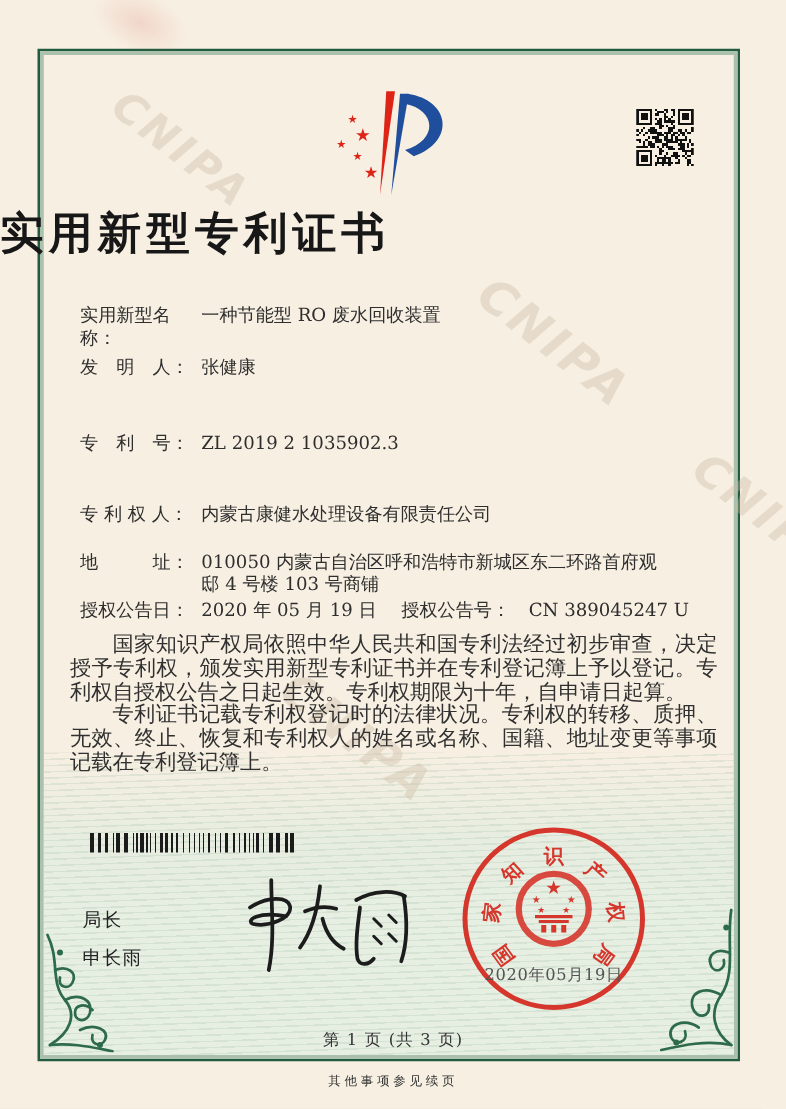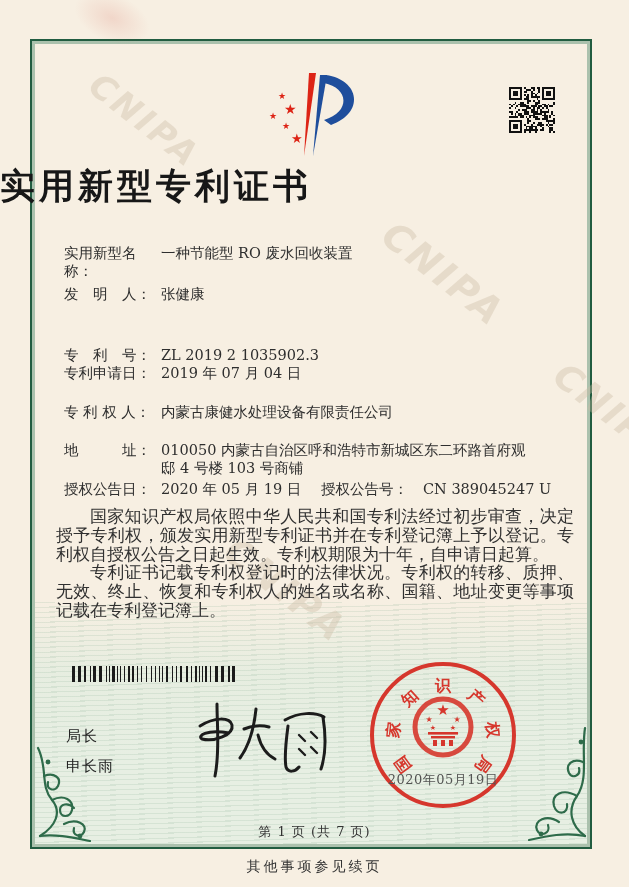--- a/index.html
+++ b/index.html
@@ -60,21 +60,21 @@
              color:var(--seal-red,#d5281e);font-family:"DejaVu Serif",serif;}
   .emblem{position:absolute;left:50%;top:46%;transform:translate(-50%,-50%);}
   .seal-date{position:absolute;left:-6px;right:-6px;top:105px;text-align:center;
              font-size:13px;color:#474747;letter-spacing:0.5px;z-index:4;}
   
   .orn{position:absolute;z-index:2;}
   .orn-bl{left:34px;top:742px;}
   .orn-br{right:38px;top:726px;transform:scaleX(-1);}
   
   .pageno{position:absolute;left:0;right:0;top:823px;text-align:center;font-size:13px;color:#333;z-index:3;letter-spacing:1px;}
-  .contnote{position:absolute;left:0;right:0;top:858px;text-align:center;font-size:14px;
+  .contnote{position:absolute;left:0;right:0;top:858px;text-align:center;font-size:10px;
             color:#333;letter-spacing:3px;z-index:2;}
   .star{position:absolute;color:var(--logo-red,#dd2416);line-height:1;font-family:"DejaVu Sans",sans-serif;}
 </style>
 </head>
 <body>
 
 <div class="page" style="--frame-green: #215c40; --frame-sage: #abc1ad; --seal-red: #d5281e; --logo-blue: #1f4e9c; --logo-red: #dd2416; --paper-cream: #f7efe2;">
 
   <div class="frame">
     <div class="frame-inner">
@@ -337,23 +337,20 @@
 
   <div class="row r0">
     <span class="lab">实用新型名称：</span><span class="val">一种节能型 RO 废水回收装置</span>
   </div>
   <div class="row r1">
     <span class="lab">发　明　人：</span><span class="val">张健康</span>
   </div>
   <div class="row r2">
     <span class="lab">专　利　号：</span><span class="val">ZL 2019 2 1035902.3</span>
   </div>
-  <div class="row r3">
-    <span class="lab">专利申请日：</span><span class="val">2019 年 07 月 04 日</span>
-  </div>
   <div class="row r4">
     <span class="lab">专 利 权 人：</span><span class="val">内蒙古康健水处理设备有限责任公司</span>
   </div>
   <div class="row r5">
     <span class="lab">地　　　址：</span><span class="val">010050 内蒙古自治区呼和浩特市新城区东二环路首府观邸 4 号楼 103 号商铺</span>
   </div>
   <div class="row r6">
     <span class="lab">授权公告日：</span><span class="val val1">2020 年 05 月 19 日</span><span class="lab lab2">授权公告号：</span><span class="val">CN 389045247 U</span>
   </div>
 
@@ -466,16 +463,16 @@
       <path d="M6,2 C10,28 2,52 14,70 C24,84 20,100 6,110"></path>
       <path d="M6,110 C26,106 44,110 62,114"></path>
       <path d="M14,70 C28,62 40,68 37,80 C34,90 22,88 24,78"></path>
       <path d="M8,36 C18,32 26,38 22,47 C19,53 10,50 12,42"></path>
       <path d="M32,96 C44,88 58,94 54,104 C51,111 40,108 43,99"></path>
       <circle cx="10" cy="16" r="2.4" fill="#2e6b4a" stroke="none"></circle>
       <circle cx="50" cy="108" r="2.4" fill="#2e6b4a" stroke="none"></circle>
     </svg>
   </div>
 
-  <div class="pageno">第 1 页 (共 7 页)</div>
+  <div class="pageno">第 1 页 (共 3 页)</div>
   <div class="contnote">其他事项参见续页</div>
 
 </div>
 
 </body></html>

